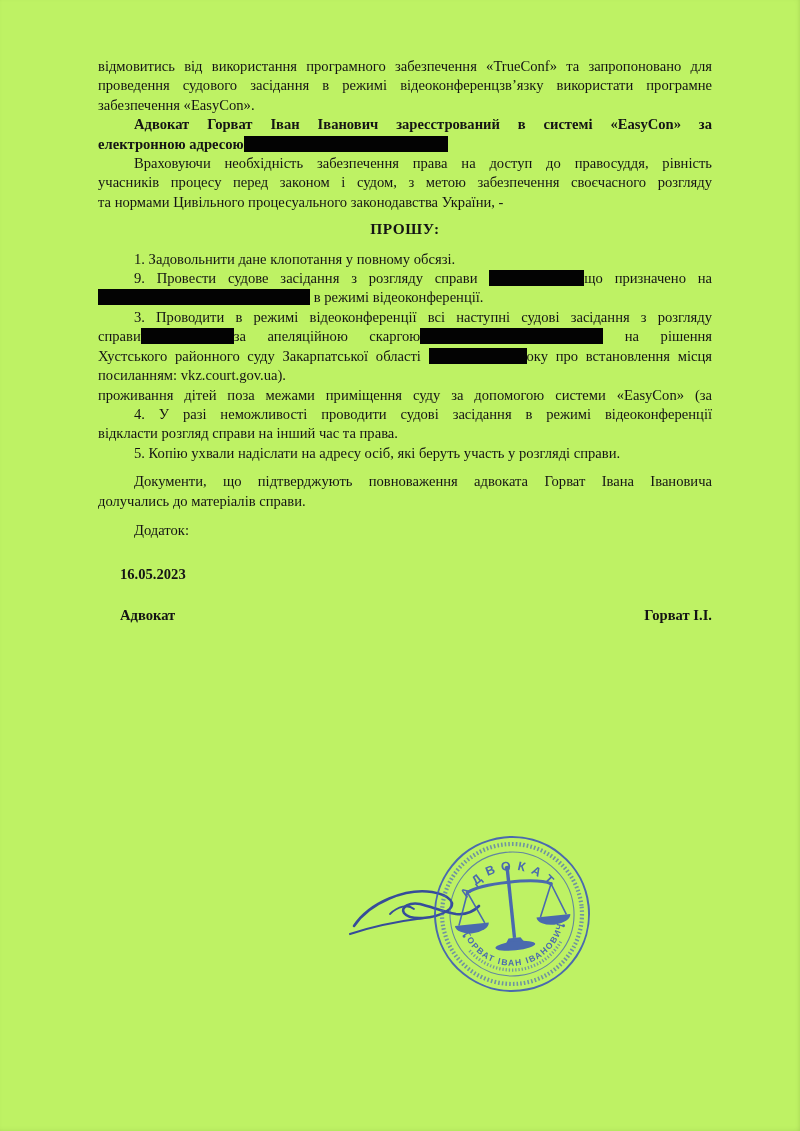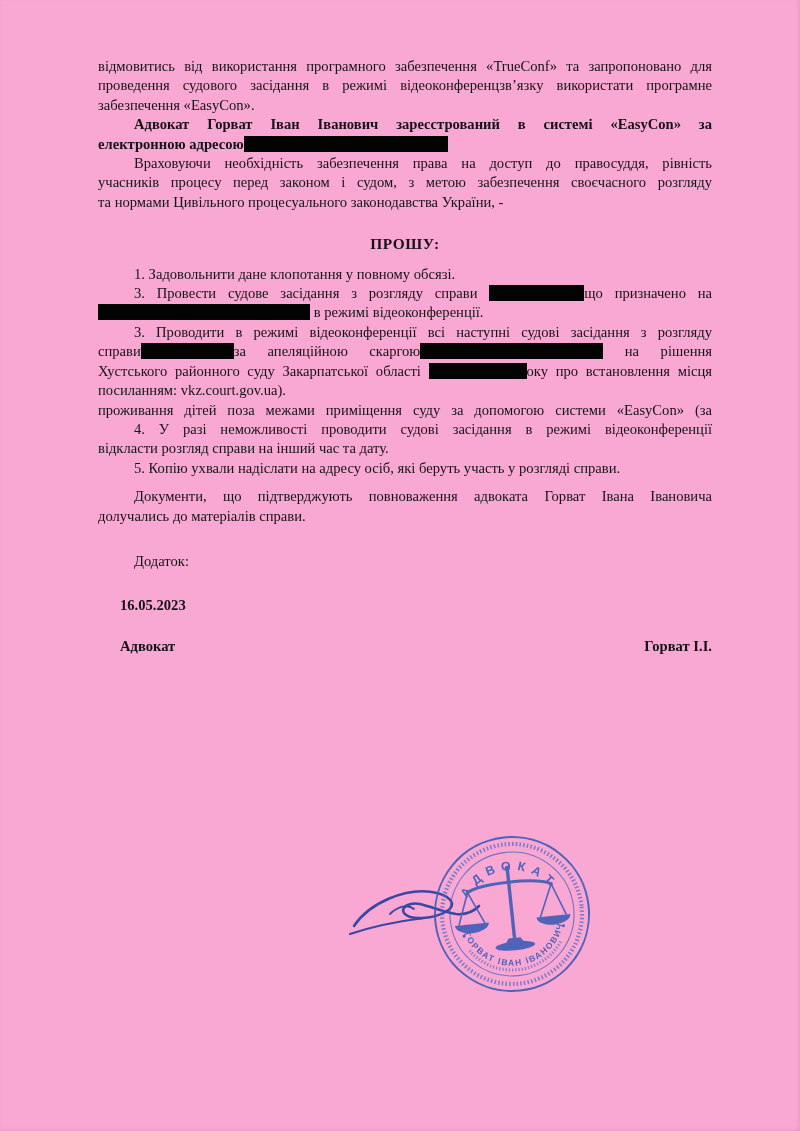--- a/index.html
+++ b/index.html
@@ -1,30 +1,30 @@
 <!DOCTYPE html>
 <html><head>
 <meta charset="utf-8">
 <style>
   html,body { margin:0; padding:0; background:#ffffff; }
   .page {
-    position:relative; width:800px; height:1131px; background:#f9a8d4;
+    position:relative; width:800px; height:1131px; background:#bef264;
     font-family:"Liberation Serif","DejaVu Serif",serif; color:#141414;
     overflow:hidden;
     box-shadow: inset -3px 0 6px -4px rgba(0,0,0,.14), inset 0 -3px 6px -4px rgba(0,0,0,.10);
   }
   .content { position:absolute; top:57px; left:98px; width:614px; font-size:14.6px; line-height:19.4px; }
   .ln { min-height:19.4px; }
   .j  { text-align:justify; text-align-last:justify; }
   .ind { text-indent:36px; }
   .b { font-weight:bold; }
   .bar { display:inline-block; height:16px; background:#030303; vertical-align:-3px; }
   .w93{width:93px} .w95{width:95px} .w98{width:98px} .w183{width:183px} .w204{width:204px} .w212{width:212px}
-  .heading { text-align-last:center; font-weight:bold; font-size:15.4px; letter-spacing:.6px; margin:22px 0 11px; }
-  .gap15{margin-top:9px} .gap18{margin-top:26px} .gap21{margin-top:21px} .gap25{margin-top:25px}
+  .heading { text-align-last:center; font-weight:bold; font-size:15.4px; letter-spacing:.6px; margin:7px 0 11px; }
+  .gap15{margin-top:9px} .gap18{margin-top:10px} .gap21{margin-top:21px} .gap25{margin-top:25px}
   .appendix-row { padding-left:15px; }
   .appendix-num { display:inline-block; width:19px; }
   .off22 { padding-left:22px; }
   .footer-row { display:flex; justify-content:space-between; padding-left:22px; font-weight:bold; }
   .stamp-wrap { position:absolute; left:430px; top:834px; width:164px; height:160px; }
   .sig-wrap { position:absolute; left:348px; top:876px; width:142px; height:74px; }
 </style>
 </head>
 <body>
 
@@ -42,38 +42,38 @@
 
     <div class="ln j ind">Враховуючи необхідність забезпечення права на доступ до правосуддя, рівність</div>
     <div class="ln j">учасників процесу перед законом і судом, з метою забезпечення своєчасного розгляду</div>
     <div class="ln">та нормами Цивільного процесуального законодавства України, -</div>
 
     <div class="heading">ПРОШУ:</div>
 
     <div class="ln ind">1. Задовольнити дане клопотання у повному обсязі.</div>
 
     <div class="ln j ind">
-      <span>3. Провести судове засідання з розгляду справи</span> <span class="bar w95"></span><span>що призначено на</span>
+      <span>9. Провести судове засідання з розгляду справи</span> <span class="bar w95"></span><span>що призначено на</span>
     </div>
     <div class="ln">
       <span class="bar w212"></span> <span>в режимі відеоконференції.</span>
     </div>
 
     <div class="ln j ind">3. Проводити в режимі відеоконференції всі наступні судові засідання з розгляду</div>
     <div class="ln j">
       <span>справи</span><span class="bar w93"></span><span>за апеляційною скаргою</span><span class="bar w183"></span> <span>на рішення</span>
     </div>
     <div class="ln j">
       <span>Хустського районного суду Закарпатської області</span> <span class="bar w98"></span><span>оку про встановлення місця</span>
     </div>
     <div class="ln">посиланням: vkz.court.gov.ua).</div>
     <div class="ln j">проживання дітей поза межами приміщення суду за допомогою системи «EasyCon» (за</div>
 
     <div class="ln j ind">4. У разі неможливості проводити судові засідання в режимі відеоконференції</div>
-    <div class="ln">відкласти розгляд справи на інший час та дату.</div>
+    <div class="ln">відкласти розгляд справи на інший час та права.</div>
 
     <div class="ln ind">5. Копію ухвали надіслати на адресу осіб, які беруть участь у розгляді справи.</div>
 
     <div class="ln j ind gap15">Документи, що підтверджують повноваження адвоката Горват Івана Івановича</div>
     <div class="ln">долучались до матеріалів справи.</div>
 
     <div class="ln ind gap18">Додаток:</div>
 
     <div class="ln off22 b gap25">16.05.2023</div>
 

